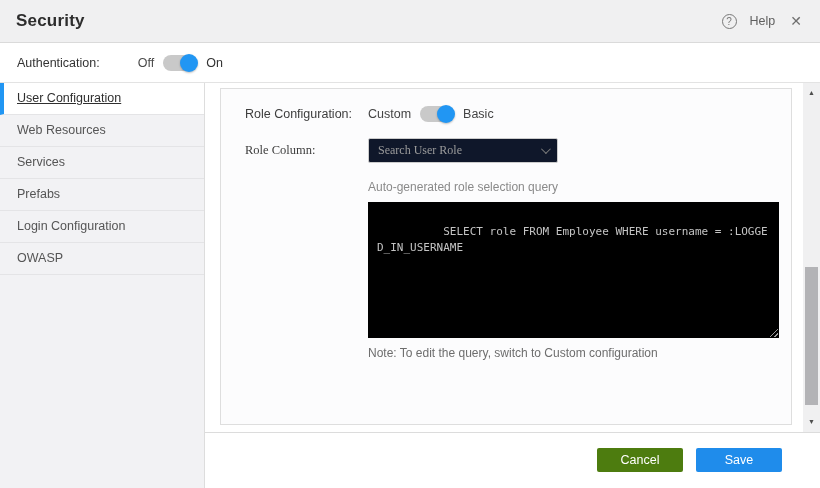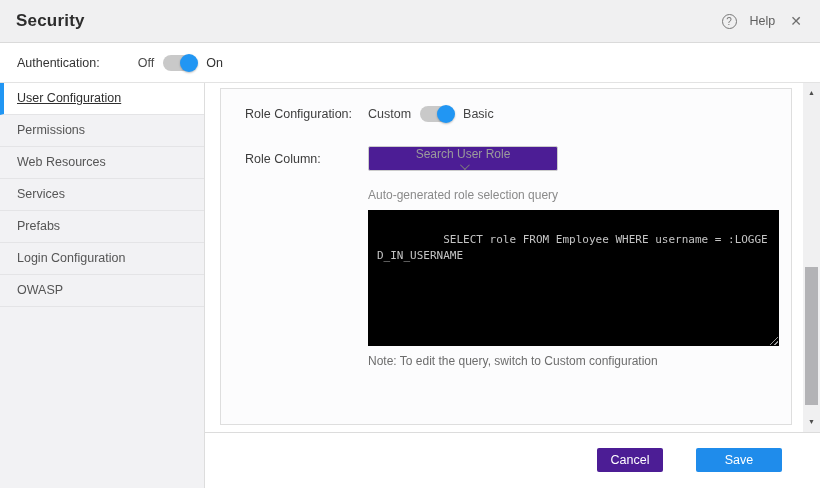--- a/index.html
+++ b/index.html
@@ -38,26 +38,26 @@
   .content { flex:1; position:relative; background:#fff; }
 
   
   .panel { position:absolute; left:15px; top:5px; width:572px; height:337px;
     background:#fcfcfd; border:1px solid #dedede; }
   .panel-title { margin:0 24px; padding:14px 0 12px; font-size:13.5px; color:#4c4c4c;
     border-bottom:1px solid #e3e3e3; }
   .form { padding:0 24px; }
   .frow { display:flex; align-items:center; }
   .frow.rc { margin-top:17px; }
-  .frow.col { margin-top:24px; }
+  .frow.col { margin-top:16px;font-family:Liberation Serif, serif; }
   .flabel { width:123px; flex:0 0 123px; font-size:12.5px; color:#3d3d3d; }
   .tgl-wrap { display:flex; align-items:center; font-size:12.5px; color:#444; }
 
-  .select-box { width:190px; height:25px; background:#4c1d95; border:1px solid #ccc; border-radius:2px;
-    display:flex; align-items:center; justify-content:space-between; padding:0 9px; cursor:pointer;flex-direction:column; }
+  .select-box { width:190px; height:25px; background:#0f172a; border:1px solid #ccc; border-radius:2px;
+    display:flex; align-items:center; justify-content:space-between; padding:0 9px; cursor:pointer; }
   .select-placeholder { font-size:12px; color:#9b9b9b; }
   .chevron { width:7px; height:7px; border-right:1.5px solid #7a7a7a; border-bottom:1.5px solid #7a7a7a;
     transform:rotate(45deg) translateY(-2px); }
 
   .query-label { margin:17px 0 0 123px; font-size:12px; color:#8a8a8a; }
   .code-box { margin:8px 0 0 123px; width:411px; height:136px; background:#000; color:#c4c4c4;
     font-family:"DejaVu Sans Mono", monospace; font-size:11px; line-height:1.4;
     padding:7px 9px; position:relative; white-space:pre-wrap; word-break:break-all; overflow:hidden; }
   .resize-handle { position:absolute; right:1px; bottom:1px; width:10px; height:10px;
     background:repeating-linear-gradient(-45deg, transparent 0 2px, #9a9a9a 2px 3px);
@@ -69,21 +69,21 @@
   .sb-arrow { position:absolute; left:0; width:17px; text-align:center; font-size:7px; color:#4d4d4d;
     cursor:pointer; line-height:10px; }
   .sb-up { top:5px; } .sb-down { bottom:5px; }
   .sb-thumb { position:absolute; left:2px; top:184px; width:13px; height:138px; background:#b3b3b6; cursor:grab; }
 
   
   .footer-divider { position:absolute; left:0; right:0; top:349px; border-top:1px solid #dcdcdc; }
   .btn { position:absolute; top:365px; height:24px; border:none; border-radius:2px; color:#fff;
     font-size:12.5px; font-family:"Liberation Sans", sans-serif; cursor:pointer;
     display:flex; align-items:center; justify-content:center; }
-  .btn-cancel { left:392px; width:66px; background:#4c1d95; }
+  .btn-cancel { left:392px; width:86px; background:#4d7c0f; }
   .btn-save { left:491px; width:86px; background:#1f8ceb; }
 </style>
 </head>
 <body>
 
 <div class="app-header">
   <div class="app-title">Security</div>
   <div class="header-right">
     <span class="help-circle">?</span>
     <span class="help-text">Help</span>
@@ -97,21 +97,20 @@
   <span class="toggle">
     <span class="knob"></span>
   </span>
   <span class="auth-on">On</span>
 </div>
 
 <div class="main">
 
   <div class="sidebar">
     <div class="side-item active">User Configuration</div>
-    <div class="side-item">Permissions</div>
     <div class="side-item">Web Resources</div>
     <div class="side-item">Services</div>
     <div class="side-item">Prefabs</div>
     <div class="side-item">Login Configuration</div>
     <div class="side-item">OWASP</div>
   </div>
 
   <div class="content">
 
     <div class="panel">

